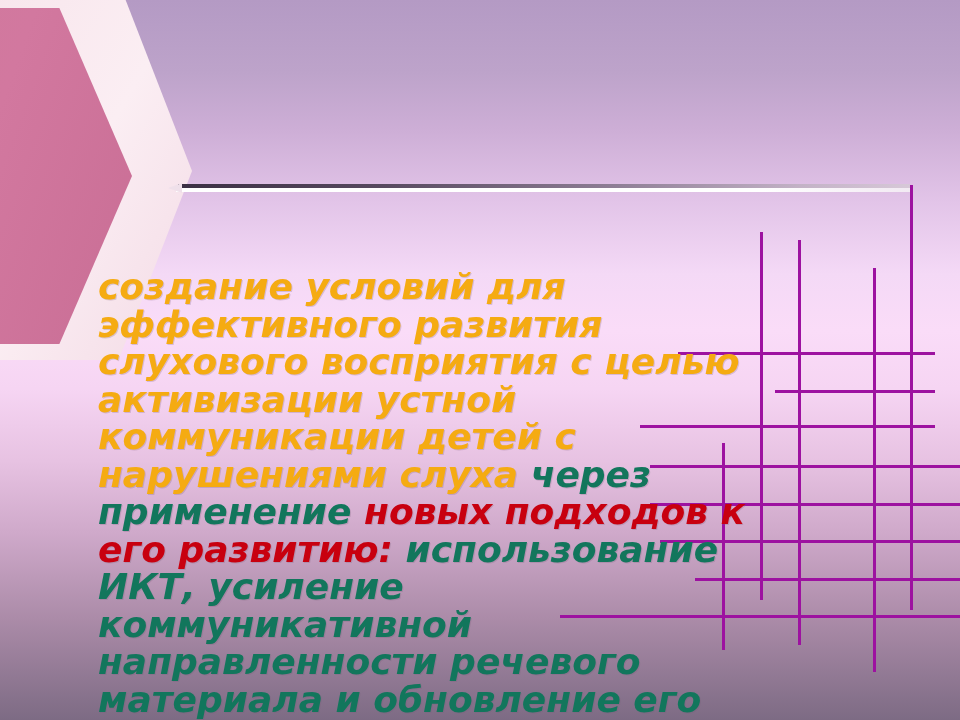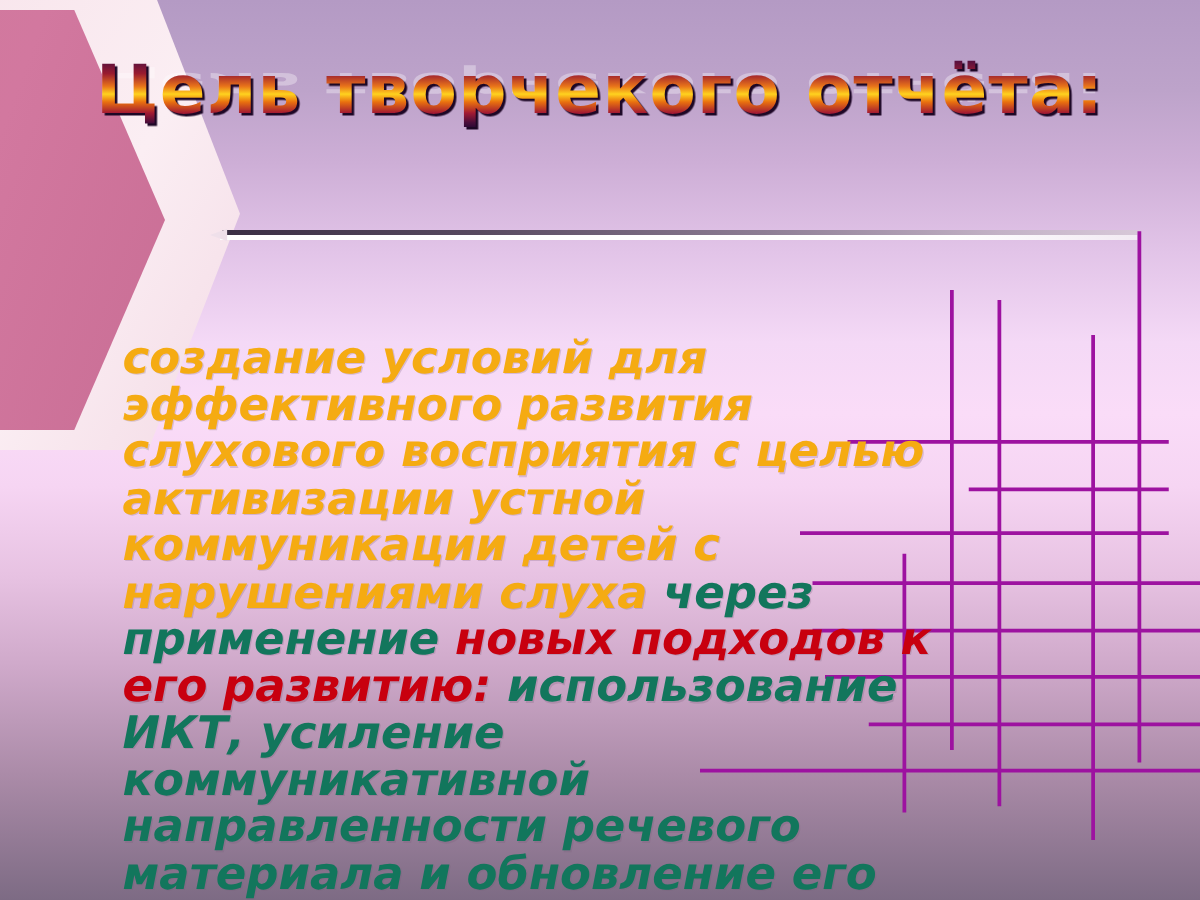--- a/index.html
+++ b/index.html
@@ -121,22 +121,18 @@
       <div class="gline gh" style="left: 678px; top: 352px; width: 257px;"></div>
       <div class="gline gh" style="left: 775px; top: 390px; width: 160px;"></div>
       <div class="gline gh" style="left: 640px; top: 425px; width: 295px;"></div>
       <div class="gline gh" style="left: 650px; top: 465px; width: 310px;"></div>
       <div class="gline gh" style="left: 650px; top: 503px; width: 310px;"></div>
       <div class="gline gh" style="left: 660px; top: 540px; width: 300px;"></div>
       <div class="gline gh" style="left: 695px; top: 578px; width: 265px;"></div>
       <div class="gline gh" style="left: 560px; top: 615px; width: 400px;"></div>
     </div>
 
-  <div class="title-zone">
-    <div class="title-reflect">Цель творчекого отчёта:</div>
-    <div class="title">Цель творчекого отчёта:</div>
-  </div>
 
   <div class="body-text">
     <span class="c-orange"> создание условий для эффективного развития слухового восприятия с целью активизации  устной коммуникации  детей с нарушениями слуха </span><span class="c-green">  через применение </span><span class="c-red">новых подходов к его развитию:</span><span class="c-green"> использование ИКТ, усиление коммуникативной направленности речевого материала и обновление его содержания.</span>
   </div>
 
 </div>
 
 </body></html>

